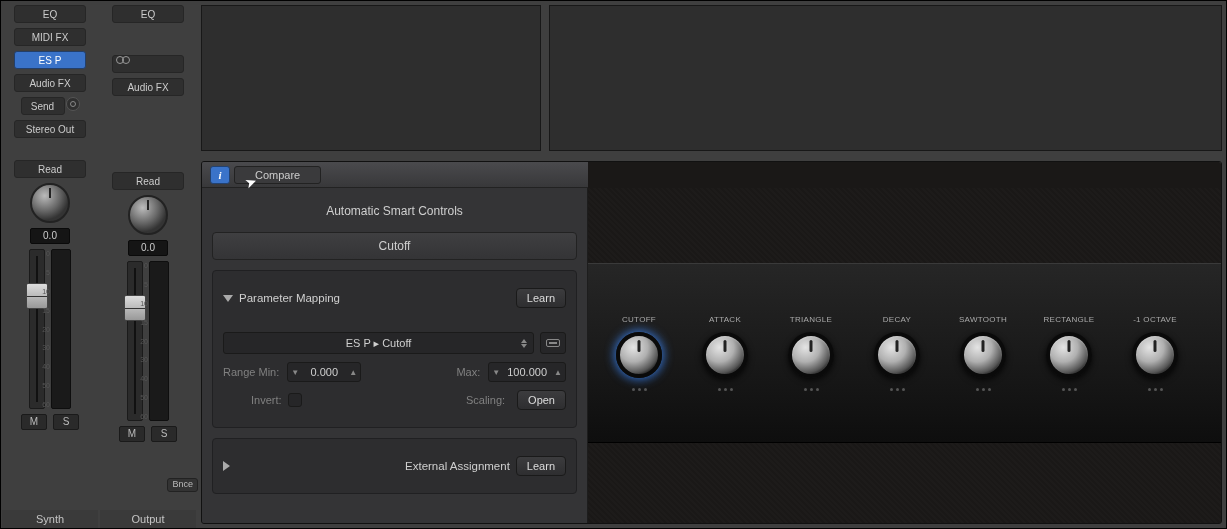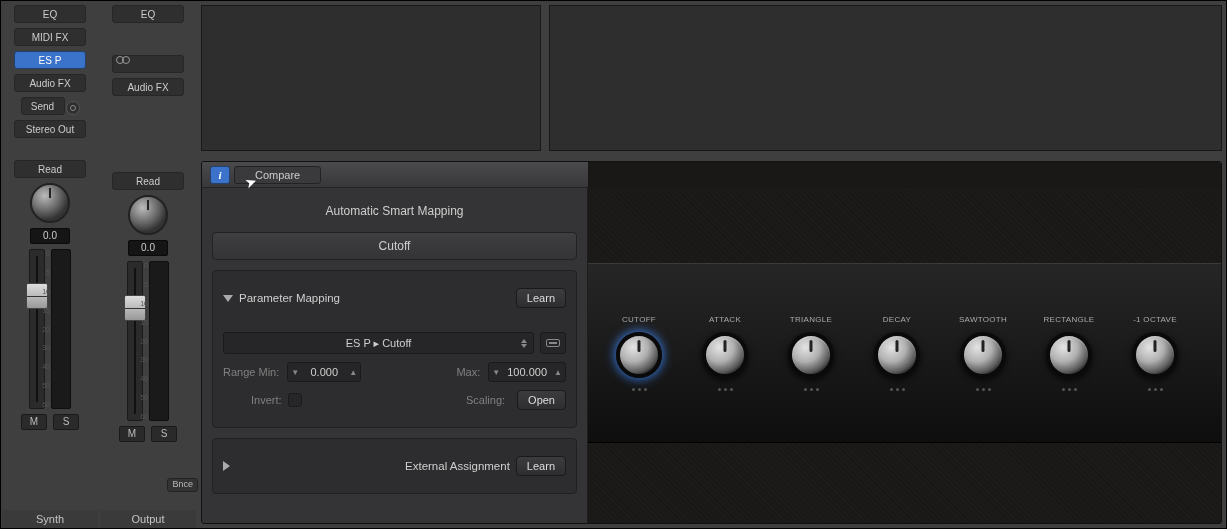--- a/index.html
+++ b/index.html
@@ -5,21 +5,21 @@
   * { box-sizing: border-box; margin: 0; padding: 0; font-family: "Helvetica Neue", Arial, sans-serif; }
   body { background:#4a4a4a; width:1227px; height:529px; overflow:hidden; color:#bbb; font-size:11px; position:relative; border:1px solid #000;}
   .app { display:flex; height:100%; width:100%; background:#3f3f3f; }
 
   
   .channels { display:flex; padding:4px 4px 0 4px; background:#3f3f3f; gap:8px; }
   .chan { width:90px; display:flex; flex-direction:column; align-items:center; gap:5px; position:relative; }
   .slot { width:72px; height:18px; line-height:17px; border:1px solid #262626; border-radius:3px; background:#2f2f2f; text-align:center; font-size:10px; color:#ccc; }
   .slot.blue { background:#3a73c9; border-color:#233f6a; color:#fff; }
   .slot.small { width:44px; font-size:10px; }
-  .sendrow { display:flex; gap:1px; align-items:flex-end;}
+  .sendrow { display:flex; gap:1px; align-items:flex-start;}
   .circle-icon { width:14px; height:14px; border:1px solid #555; border-radius:50%; display:flex; align-items:center; justify-content:center; background:#2f2f2f;}
   .circle-icon:after{content:""; width:4px; height:4px; border:1px solid #888; border-radius:50%;}
   .stereoicon { width:20px; height:10px; display:flex; justify-content:center; gap:-2px;}
   .stereoicon span { width:8px; height:8px; border:1px solid #999; border-radius:50%; display:inline-block; margin:0 -1px;}
   .knob { width:40px; height:40px; border-radius:50%; background:radial-gradient(circle at 35% 30%, #bbb, #666 45%, #333 70%); border:2px solid #222; position:relative; }
   .knob:after { content:""; position:absolute; top:3px; left:50%; width:2px; height:10px; background:#222; transform:translateX(-50%);}
   .numdisp { width:40px; height:16px; background:#151515; border:1px solid #0a0a0a; text-align:center; font-size:10px; line-height:14px; color:#ccc; border-radius:2px;}
   .fader-area { display:flex; gap:6px; height:160px;}
   .fader-track { width:16px; height:160px; background:#2b2b2b; border:1px solid #1a1a1a; position:relative; border-radius:2px;}
   .fader-track:before{ content:""; position:absolute; left:50%; top:6px; bottom:6px; width:2px; background:#111; transform:translateX(-50%);}
@@ -197,21 +197,21 @@
         <div class="cursor">➤</div>
         <div class="ph-btn">Compare</div>
         <div class="tabsegment">
           <div class="seg active">Controls</div>
           <div class="seg">EQ</div>
         </div>
         <div class="ph-btn ph-right-btn"><span class="arrows-icon">∿∿</span></div>
       </div>
 
       <div class="inspector">
-        <div class="insp-title">Automatic Smart Mapping</div>
+        <div class="insp-title">Automatic Smart Controls</div>
 
         <div class="insp-section">
           <div class="paramname">Cutoff</div>
         </div>
 
         <div class="insp-section">
           <div class="panel">
             <div class="panel-header">
               <div class="disctri"></div>
               <span>Parameter Mapping</span>

